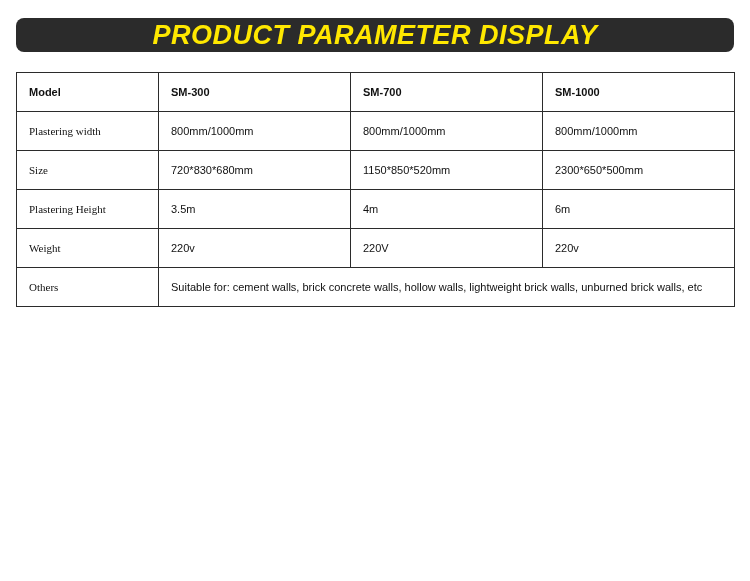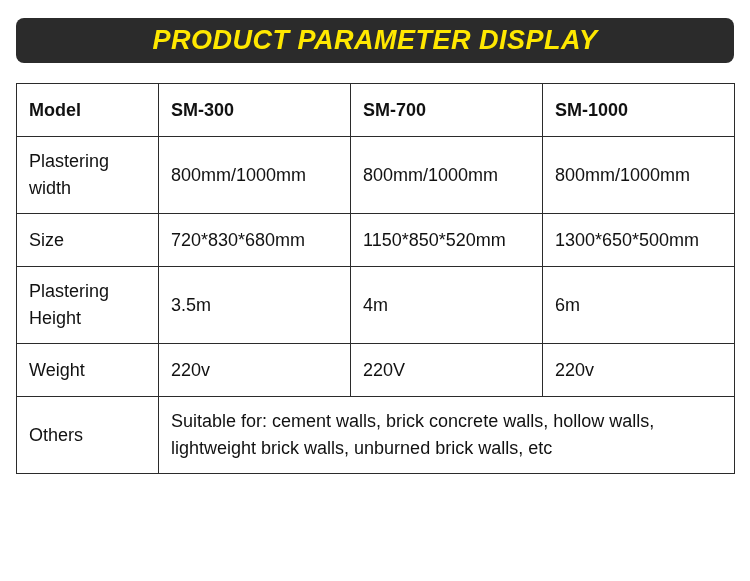--- a/index.html
+++ b/index.html
@@ -15,21 +15,21 @@
   }
   .page {
     width: 750px;
     height: 581px;
     position: relative;
     box-sizing: border-box;
     padding: 0 16px;
   }
   .banner {
     margin-top: 18px;
-    height: 45px;
+    height: 34px;
     background: #2b2b2b;
     border-radius: 8px;
     display: flex;
     align-items: center;
     justify-content: center;
   }
   .banner-title {
     color: #ffe800;
     font-size: 27px;
     font-weight: bold;
@@ -39,39 +39,40 @@
   }
   table.spec {
     margin-top: 20px;
     width: 718px;
     border-collapse: collapse;
     table-layout: fixed;
     border: 1.5px solid #2b2b2b;
   }
   table.spec td {
     border: 1.5px solid #2b2b2b;
-    padding: 11px 12px;
-    font-size: 18px;
+    padding: 4px 12px;
+    font-size: 11px;
     color: #111111;
     vertical-align: middle;
     line-height: 1.5;
     height: 30px;
   }
   col.c0 { width: 142px; }
   col.c1 { width: 192px; }
   col.c2 { width: 192px; }
   col.c3 { width: 192px; }
 
   .hdr td {
     font-weight: bold;
     font-size: 14.5px;
     height: 36px;
   }
   .label-cell {
     font-size: 13.5px;
+    font-family: Liberation Serif, serif;
   }
   .merged {
     font-size: 13.5px;
     line-height: 1.55;
   }
 </style>
 </head>
 <body>
 
 <div class="page">
@@ -99,21 +100,21 @@
         <td class="label-cell">Plastering width</td>
         <td>800mm/1000mm</td>
         <td>800mm/1000mm</td>
         <td>800mm/1000mm</td>
       </tr>
 
       <tr>
         <td class="label-cell">Size</td>
         <td>720*830*680mm</td>
         <td>1150*850*520mm</td>
-        <td>1300*650*500mm</td>
+        <td>2300*650*500mm</td>
       </tr>
 
       <tr>
         <td class="label-cell">Plastering Height</td>
         <td>3.5m</td>
         <td>4m</td>
         <td>6m</td>
       </tr>
 
       <tr>

